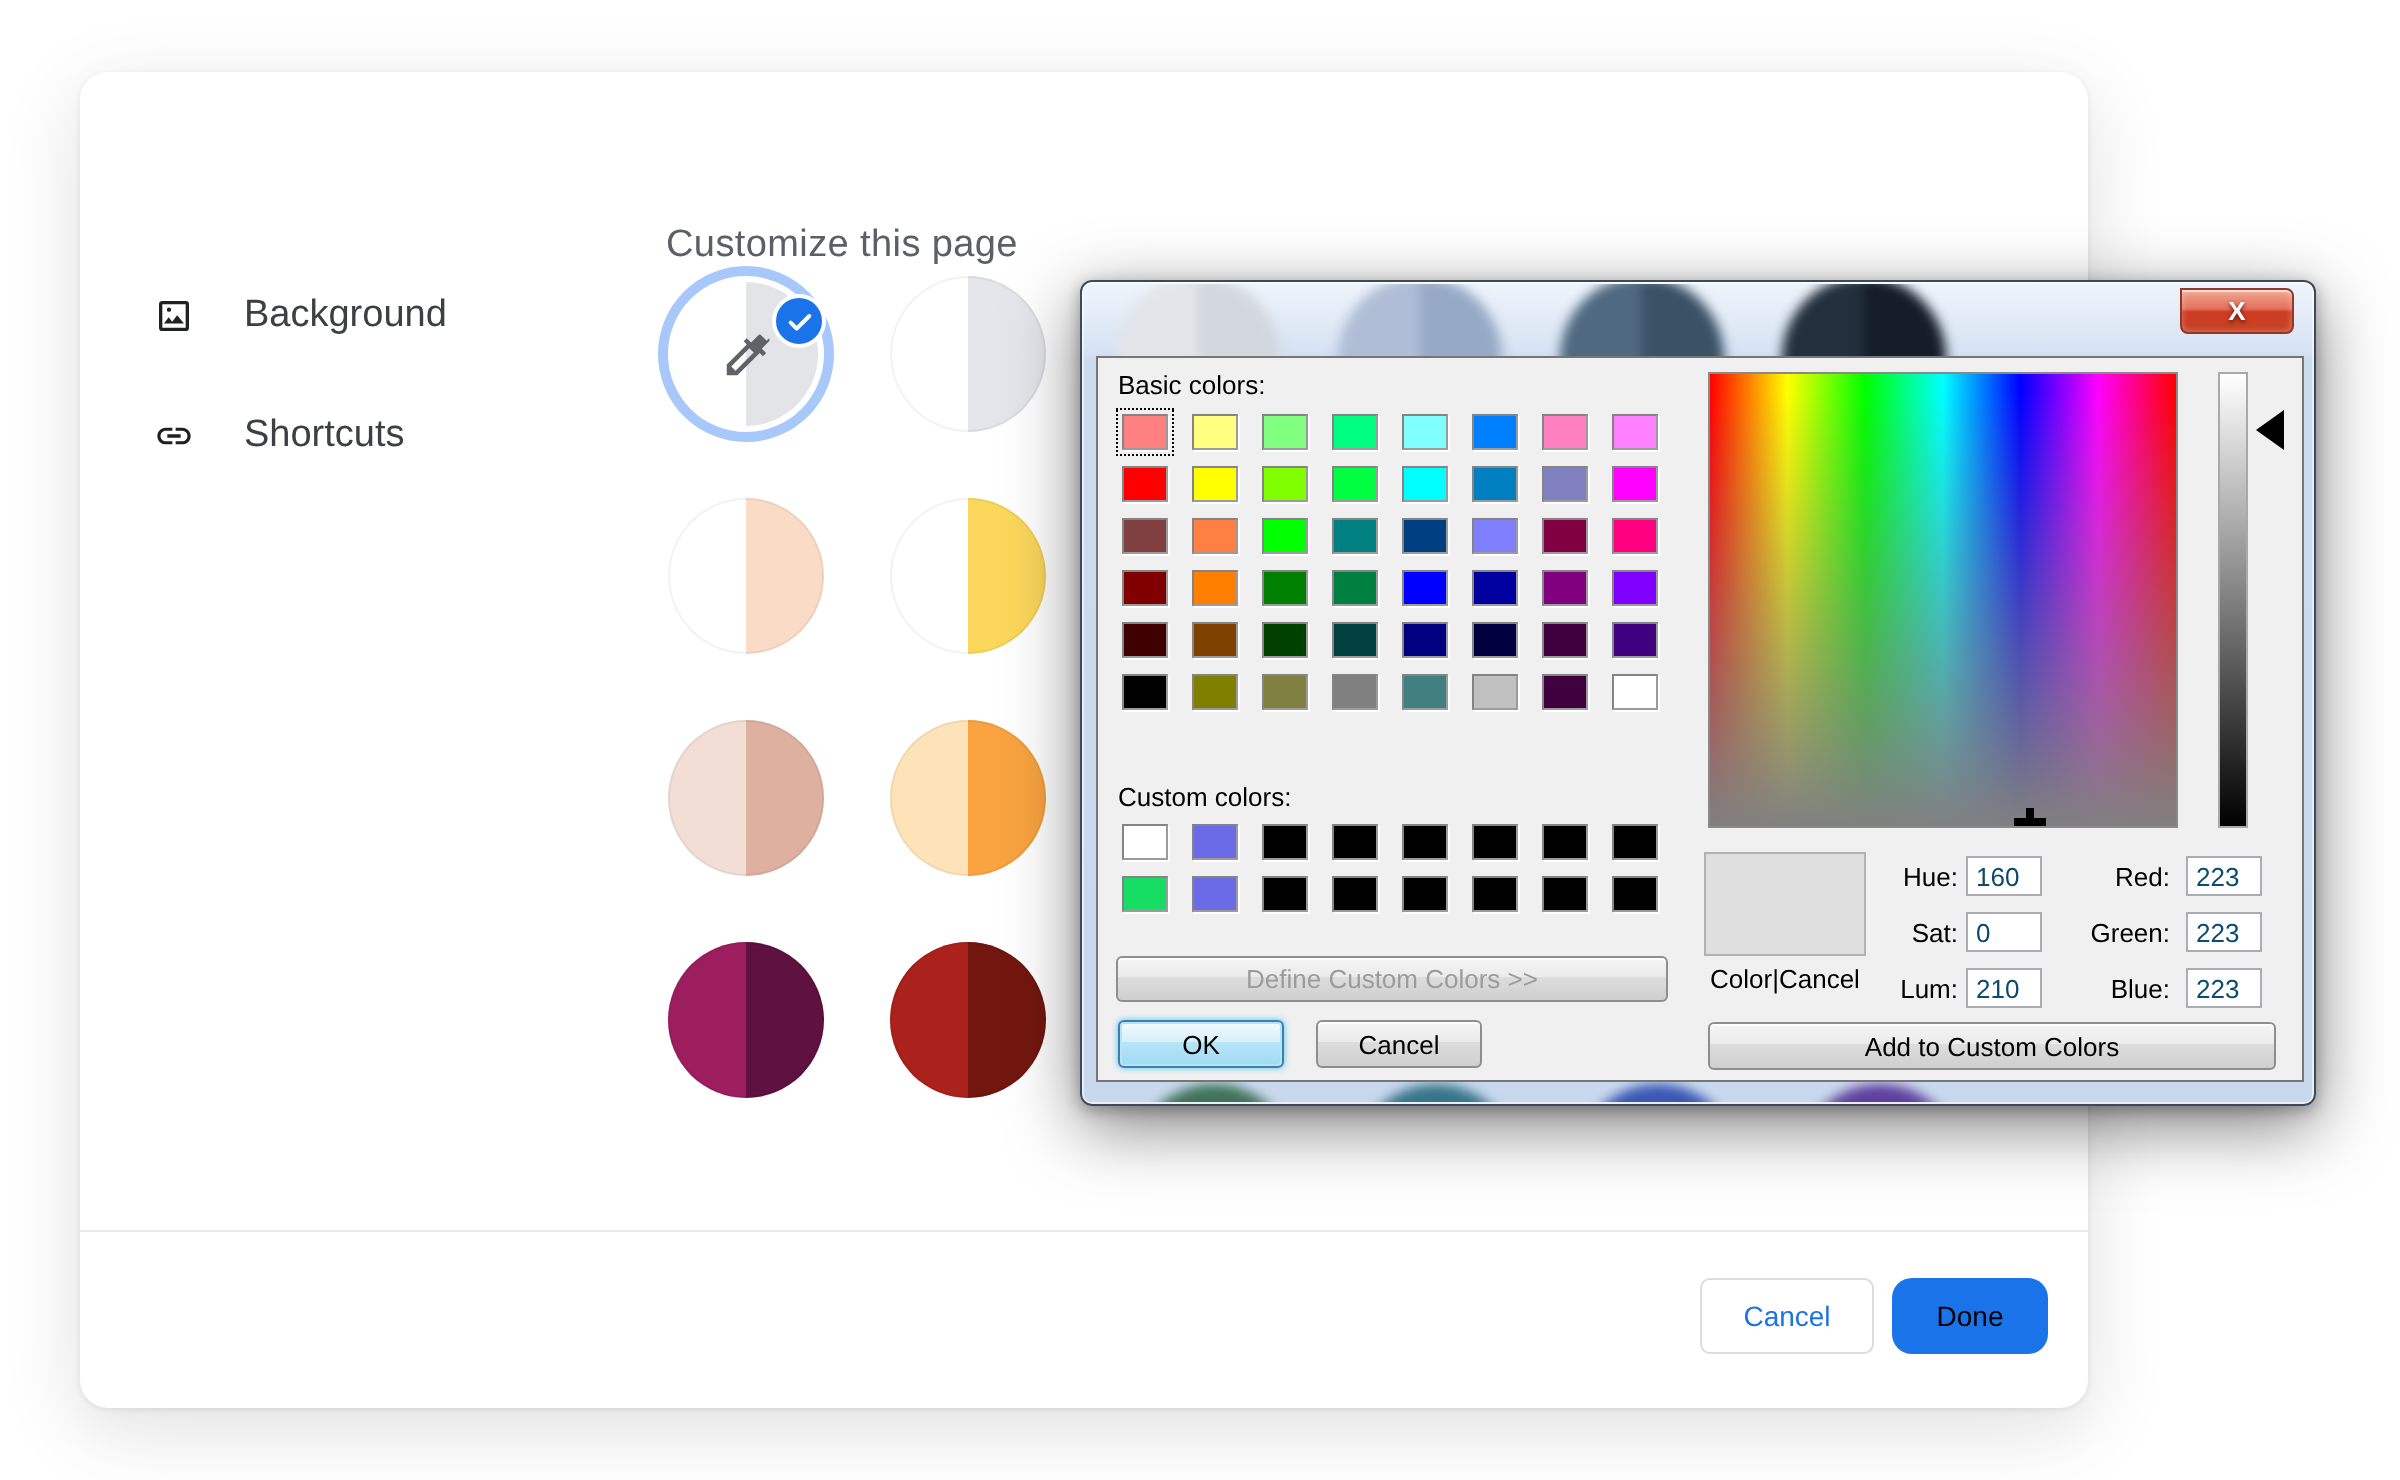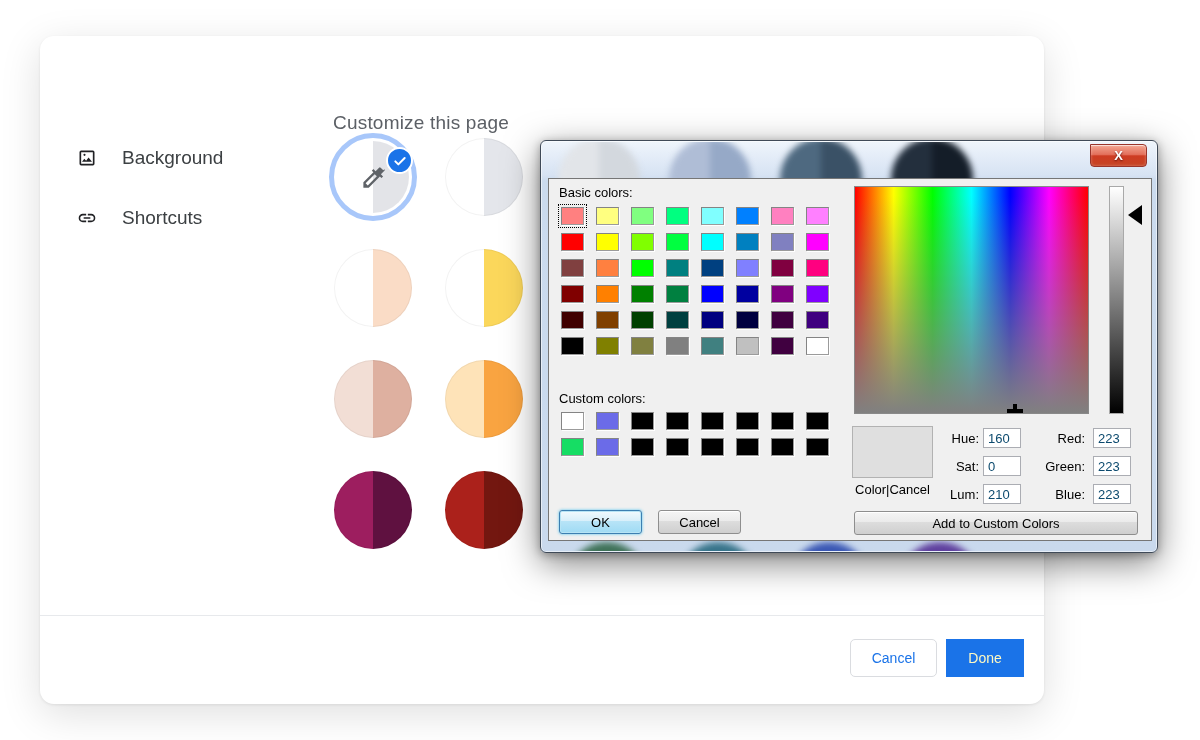--- a/index.html
+++ b/index.html
@@ -24,21 +24,21 @@
                   display:flex; align-items:center; justify-content:center; }
   .badge { position:absolute; left:52px; top:9px; width:27px; height:27px; border-radius:50%; background:#1a73e8;
            border:2px solid #fff; display:flex; align-items:center; justify-content:center; }
 
   
   .foot-divider { position:absolute; left:0; right:0; top:579px; height:1px; background:#e7e9ec; }
   .btn-cancel { position:absolute; left:810px; top:603px; width:87px; height:38px; background:#fff;
                 border:1px solid #dadce0; border-radius:5px; color:#1a73e8; font-size:14px; font-weight:500;
                 font-family:"Liberation Sans",sans-serif; cursor:pointer; }
   .btn-done { position:absolute; left:906px; top:603px; width:78px; height:38px; background:#1a73e8;
-              border:none; border-radius:0; color:#fef9c3; font-size:14px; font-weight:500;
+              border:none; border-radius:10px; color:#000000; font-size:14px; font-weight:500;
               font-family:"Liberation Sans",sans-serif; cursor:pointer; }
 
   
   .dlg { position:absolute; left:540px; top:140px; width:618px; height:413px; border-radius:6px;
          border:1px solid #3f4a58; background:linear-gradient(180deg,#eff5fc 0px,#d7e3f3 34px,#cbdbee 40px,#c9d9ed 100%);
          box-shadow:inset 0 0 0 1px rgba(255,255,255,.55), 0 10px 35px rgba(0,0,0,.5), 0 2px 8px rgba(0,0,0,.3); }
   .dlg-topglass { position:absolute; left:1px; top:1px; right:1px; height:36px; border-radius:5px 5px 0 0; overflow:hidden; }
   .dlg-botglass { position:absolute; left:1px; bottom:1px; right:1px; height:12px; border-radius:0 0 5px 5px; overflow:hidden; }
   .blob { position:absolute; width:82px; height:82px; border-radius:50%; filter:blur(3px); }
   .dlg-title { position:absolute; left:18px; top:9px; font-size:18px; color:#151515;
@@ -216,20 +216,21 @@
         <div class="swatch" style="background: rgb(22, 221, 100);"></div>
         <div class="swatch" style="background: rgb(107, 107, 232);"></div>
         <div class="swatch" style="background: rgb(0, 0, 0);"></div>
         <div class="swatch" style="background: rgb(0, 0, 0);"></div>
         <div class="swatch" style="background: rgb(0, 0, 0);"></div>
         <div class="swatch" style="background: rgb(0, 0, 0);"></div>
         <div class="swatch" style="background: rgb(0, 0, 0);"></div>
         <div class="swatch" style="background: rgb(0, 0, 0);"></div>
       </div>
 
+    <button class="win-btn" style="left:9px; top:299px; width:276px; height:23px;" disabled="">Define Custom Colors &gt;&gt;</button>
     <button class="win-btn ok-btn" style="left:10px; top:331px; width:83px; height:24px;">OK</button>
     <button class="win-btn" style="left:109px; top:331px; width:83px; height:24px;">Cancel</button>
 
     <div class="grad">
       <div class="cross-v"></div>
       <div class="cross-h"></div>
     </div>
     <div class="lum"></div>
     <div class="lum-arrow"></div>
 

